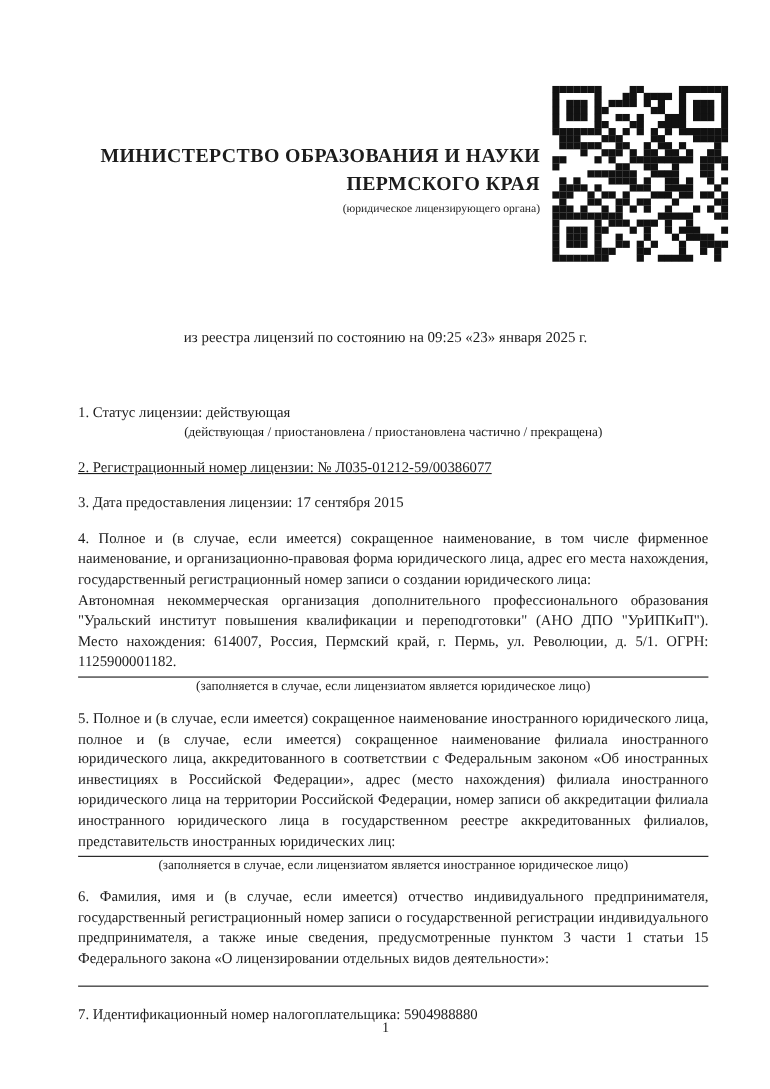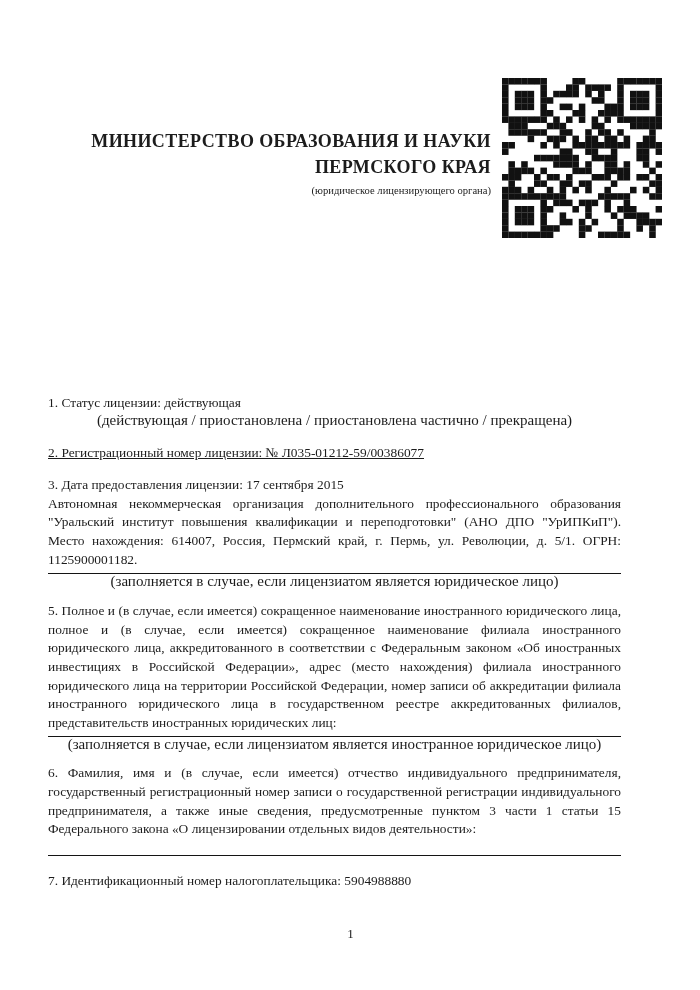--- a/index.html
+++ b/index.html
@@ -42,32 +42,31 @@
     top: 297px;
     left: 64px;
     width: 573px;
     text-align: center;
     font-size: 13.6px;
     line-height: 19.5px;
   }
   .body-block {
     position: absolute;
     top: 366px;
-    left: 48px;
+    left: 71px;
     width: 573px;
-    margin-top: 28px;
   }
   .body-block p { margin: 0; }
   .item {
     font-size: 13.4px;
     line-height: 18.6px;
   }
   .just { text-align: justify; }
   .note {
-    font-size: 15px;
+    font-size: 12px;
     line-height: 14px;
     text-align: center;
   }
   .rule {
     border: none;
     border-top: 1.6px solid #141414;
     height: 0;
   }
   .mt17 { margin-top: 17px !important; text-decoration: underline; }
   .mt16 { margin-top: 16px !important; }
@@ -423,31 +422,33 @@
 
   <div class="header-block">
     <div class="header-title">
       <div>МИНИСТЕРСТВО ОБРАЗОВАНИЯ И НАУКИ</div>
       <div>ПЕРМСКОГО КРАЯ</div>
     </div>
     <div class="header-subtitle">(юридическое лицензирующего органа)</div>
   </div>
 
   <div class="doc-title">
+    <div>из реестра лицензий по состоянию на 09:25 «23» января 2025 г.</div>
   </div>
 
   <div class="body-block">
 
     <p class="item">1. Статус лицензии: действующая</p>
     <p class="note">(действующая / приостановлена / приостановлена частично / прекращена)</p>
 
     <p class="item mt17">2. Регистрационный номер лицензии: № Л035-01212-59/00386077</p>
 
     <p class="item mt14">3. Дата предоставления лицензии: 17 сентября 2015</p>
 
+    <p class="item just mt14">4. Полное и (в случае, если имеется) сокращенное наименование, в том числе фирменное наименование, и организационно-правовая форма юридического лица, адрес его места нахождения, государственный регистрационный номер записи о создании юридического лица:</p>
     <p class="item just">Автономная некоммерческая организация дополнительного профессионального образования "Уральский институт повышения квалификации и переподготовки" (АНО ДПО "УрИПКиП"). Место нахождения: 614007, Россия, Пермский край, г. Пермь, ул. Революции, д. 5/1. ОГРН: 1125900001182.</p>
     <div class="rule mt4"></div>
     <p class="note">(заполняется в случае, если лицензиатом является юридическое лицо)</p>
 
     <p class="item just mt14">5. Полное и (в случае, если имеется) сокращенное наименование иностранного юридического лица, полное и (в случае, если имеется) сокращенное наименование филиала иностранного юридического лица, аккредитованного в соответствии с Федеральным законом «Об иностранных инвестициях в Российской Федерации», адрес (место нахождения) филиала иностранного юридического лица на территории Российской Федерации, номер записи об аккредитации филиала иностранного юридического лица в государственном реестре аккредитованных филиалов, представительств иностранных юридических лиц:</p>
     <div class="rule mt4"></div>
     <p class="note">(заполняется в случае, если лицензиатом является иностранное юридическое лицо)</p>
 
     <p class="item just mt13">6. Фамилия, имя и (в случае, если имеется) отчество индивидуального предпринимателя, государственный регистрационный номер записи о государственной регистрации индивидуального предпринимателя, а также иные сведения, предусмотренные пунктом 3 части 1 статьи 15 Федерального закона «О лицензировании отдельных видов деятельности»:</p>
     <div class="rule mt16"></div>

